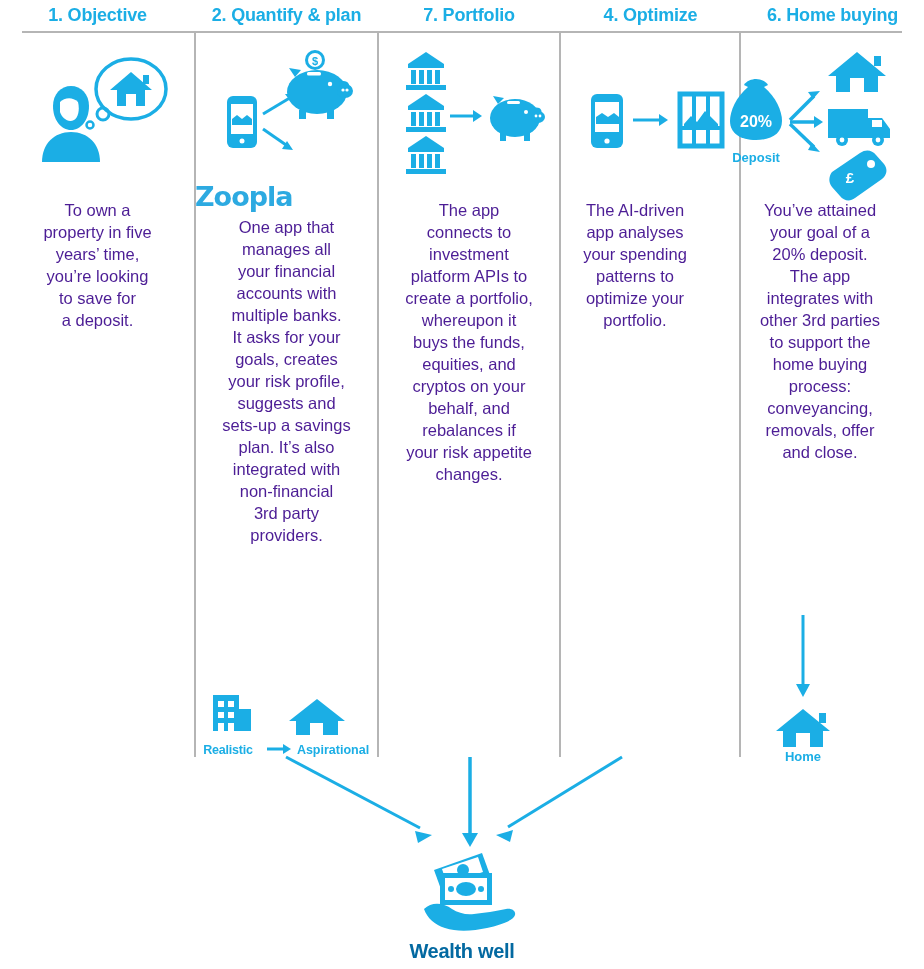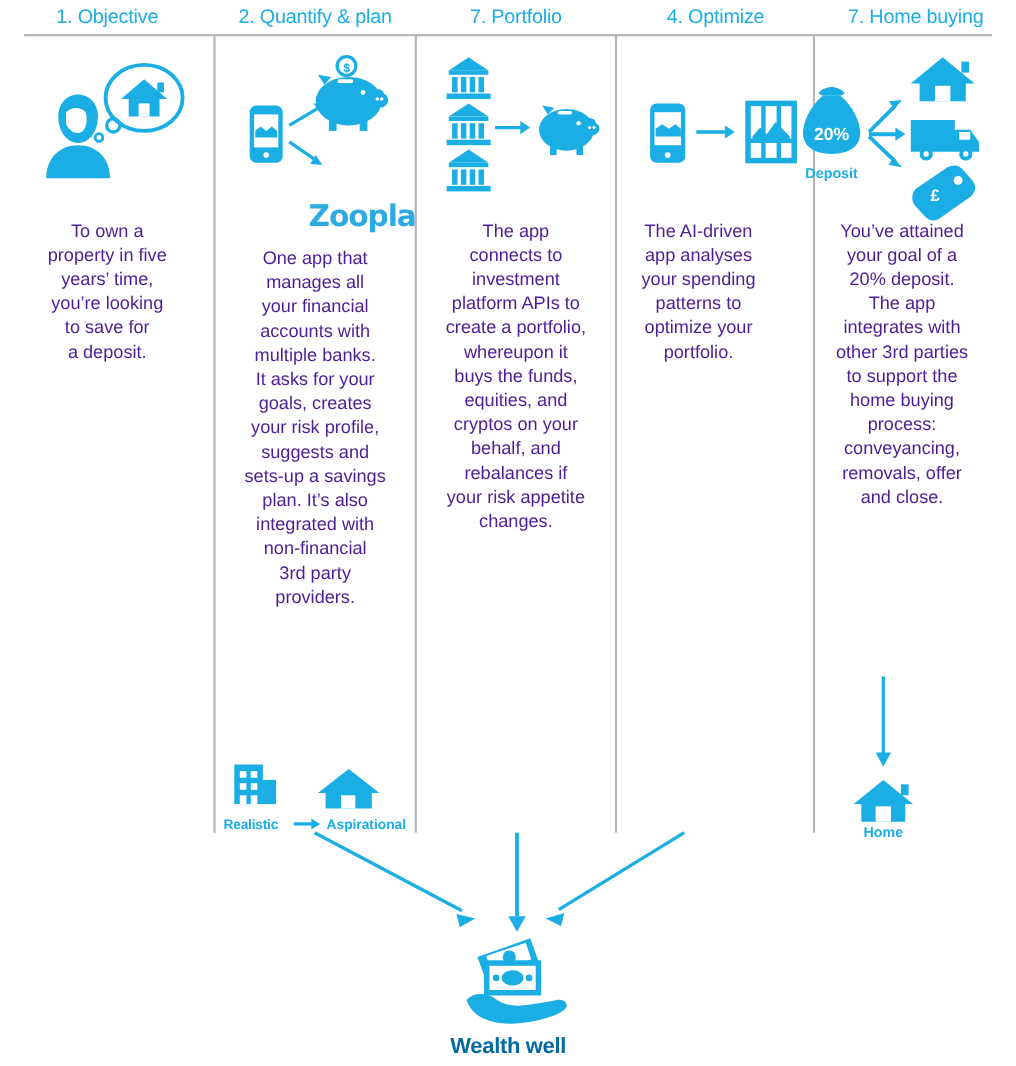--- a/index.html
+++ b/index.html
@@ -13,21 +13,21 @@
 
   
   .headers {
     position: absolute; top: 0; left: 0; width: 924px; height: 30px;
     display: flex;
   }
   .header-cell {
     flex: 0 0 auto;
     display: flex; align-items: center; justify-content: center;
     color: #1BAEE5;
-    font-weight: normal;
+    font-weight: bold;
     font-size: 18px;
     letter-spacing: -0.2px;
     white-space: nowrap;
   }
   .h1 { width: 195px; }
   .h2 { width: 183px; }
   .h3 { width: 182px; }
   .h4 { width: 181px; }
   .h5 { width: 183px; }
 
@@ -113,21 +113,21 @@
 </head>
 <body>
 
 <div class="page">
 
   <div class="headers">
     <div class="header-cell h1">1. Objective</div>
     <div class="header-cell h2">2. Quantify &amp; plan</div>
     <div class="header-cell h3">7. Portfolio</div>
     <div class="header-cell h4">4. Optimize</div>
-    <div class="header-cell h5">7. Home buying</div>
+    <div class="header-cell h5">6. Home buying</div>
   </div>
 
   <div class="top-rule"></div>
   <div class="vdiv d1"></div>
   <div class="vdiv d2"></div>
   <div class="vdiv d3"></div>
   <div class="vdiv d4"></div>
 
   <div class="columns">
 
@@ -190,21 +190,21 @@
             <ellipse cx="150" cy="57" rx="8" ry="7" fill="#1BAEE5"></ellipse>
             <circle cx="152" cy="56" r="1.6" fill="#ffffff"></circle>
             <circle cx="148" cy="56" r="1.6" fill="#ffffff"></circle>
             <circle cx="135" cy="50" r="2.2" fill="#ffffff"></circle>
             <rect x="112" y="38" width="14" height="3.5" rx="1.5" fill="#ffffff"></rect>
             <rect x="104" y="76" width="7" height="9" fill="#1BAEE5"></rect>
             <rect x="132" y="76" width="7" height="9" fill="#1BAEE5"></rect>
           </g>
         </svg>
       </div>
-      <div style="text-align:right;margin-top:-18px;margin-bottom:12px;">
+      <div style="text-align:left;margin-top:-18px;margin-bottom:4px;">
         <span class="zoopla-word">Zoopla</span>
       </div>
       <div class="body-text">One app that
 manages all
 your financial
 accounts with
 multiple banks.
 It asks for your
 goals, creates
 your risk profile,

